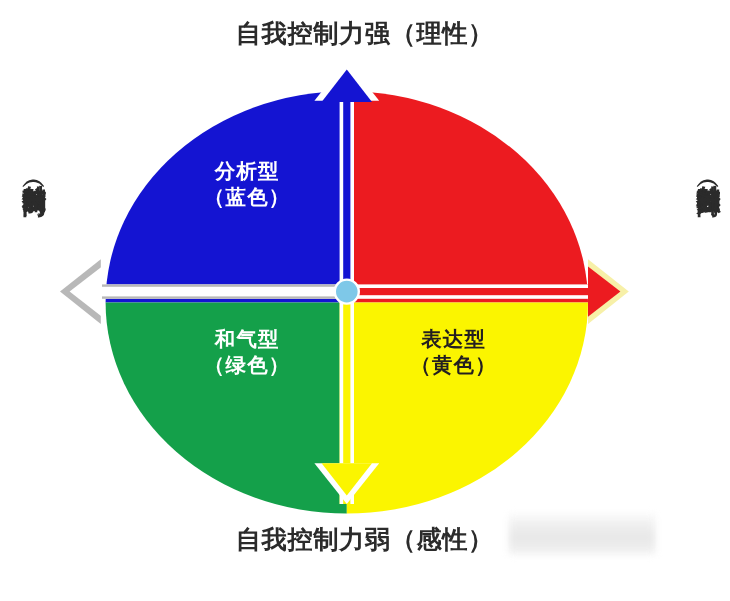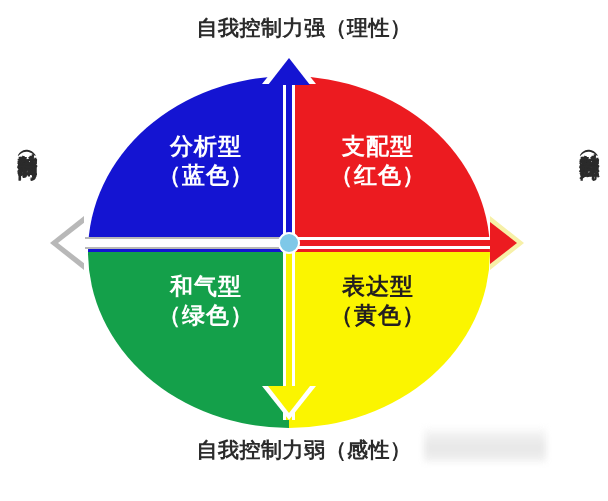--- a/index.html
+++ b/index.html
@@ -93,21 +93,21 @@
   }
   #quadrant-expressive { 
     left: 50%; top: 50%;
     background: #fbf500;
     border-bottom-right-radius: 201px 176px;
   }
 
   .quad-label {
     position: absolute;
     text-align: center;
-    font-size: 23px;
+    font-size: 17px;
     font-weight: 700;
     line-height: 1.28;
     letter-spacing: 1px;
     white-space: pre-line;
   }
   .quad-label.light { color: #ffffff; }
   .quad-label.dark  { color: #231f20; }
 
   #label-analytical { left: 38px;  top: 56px;  width: 160px; }
   #label-dominant   { left: 210px; top: 56px;  width: 160px; }
@@ -261,22 +261,20 @@
 
   <div id="circle-wrap">
 
     <div class="quadrant" id="quadrant-analytical"></div>
     <div class="quadrant" id="quadrant-dominant"></div>
     <div class="quadrant" id="quadrant-amiable"></div>
     <div class="quadrant" id="quadrant-expressive"></div>
 
     <div class="quad-label light" id="label-analytical">分析型
 （蓝色）</div>
-    <div class="quad-label light" id="label-dominant">支配型
-（红色）</div>
     <div class="quad-label dark" id="label-expressive">表达型
 （黄色）</div>
     <div class="quad-label light" id="label-amiable">和气型
 （绿色）</div>
   </div>
 
   <div class="axis-line" id="axis-vert-upper"></div>
   <div class="axis-line" id="axis-vert-lower"></div>
   <div class="axis-line" id="axis-horiz-left"></div>
   <div class="axis-line" id="axis-horiz-right"></div>

